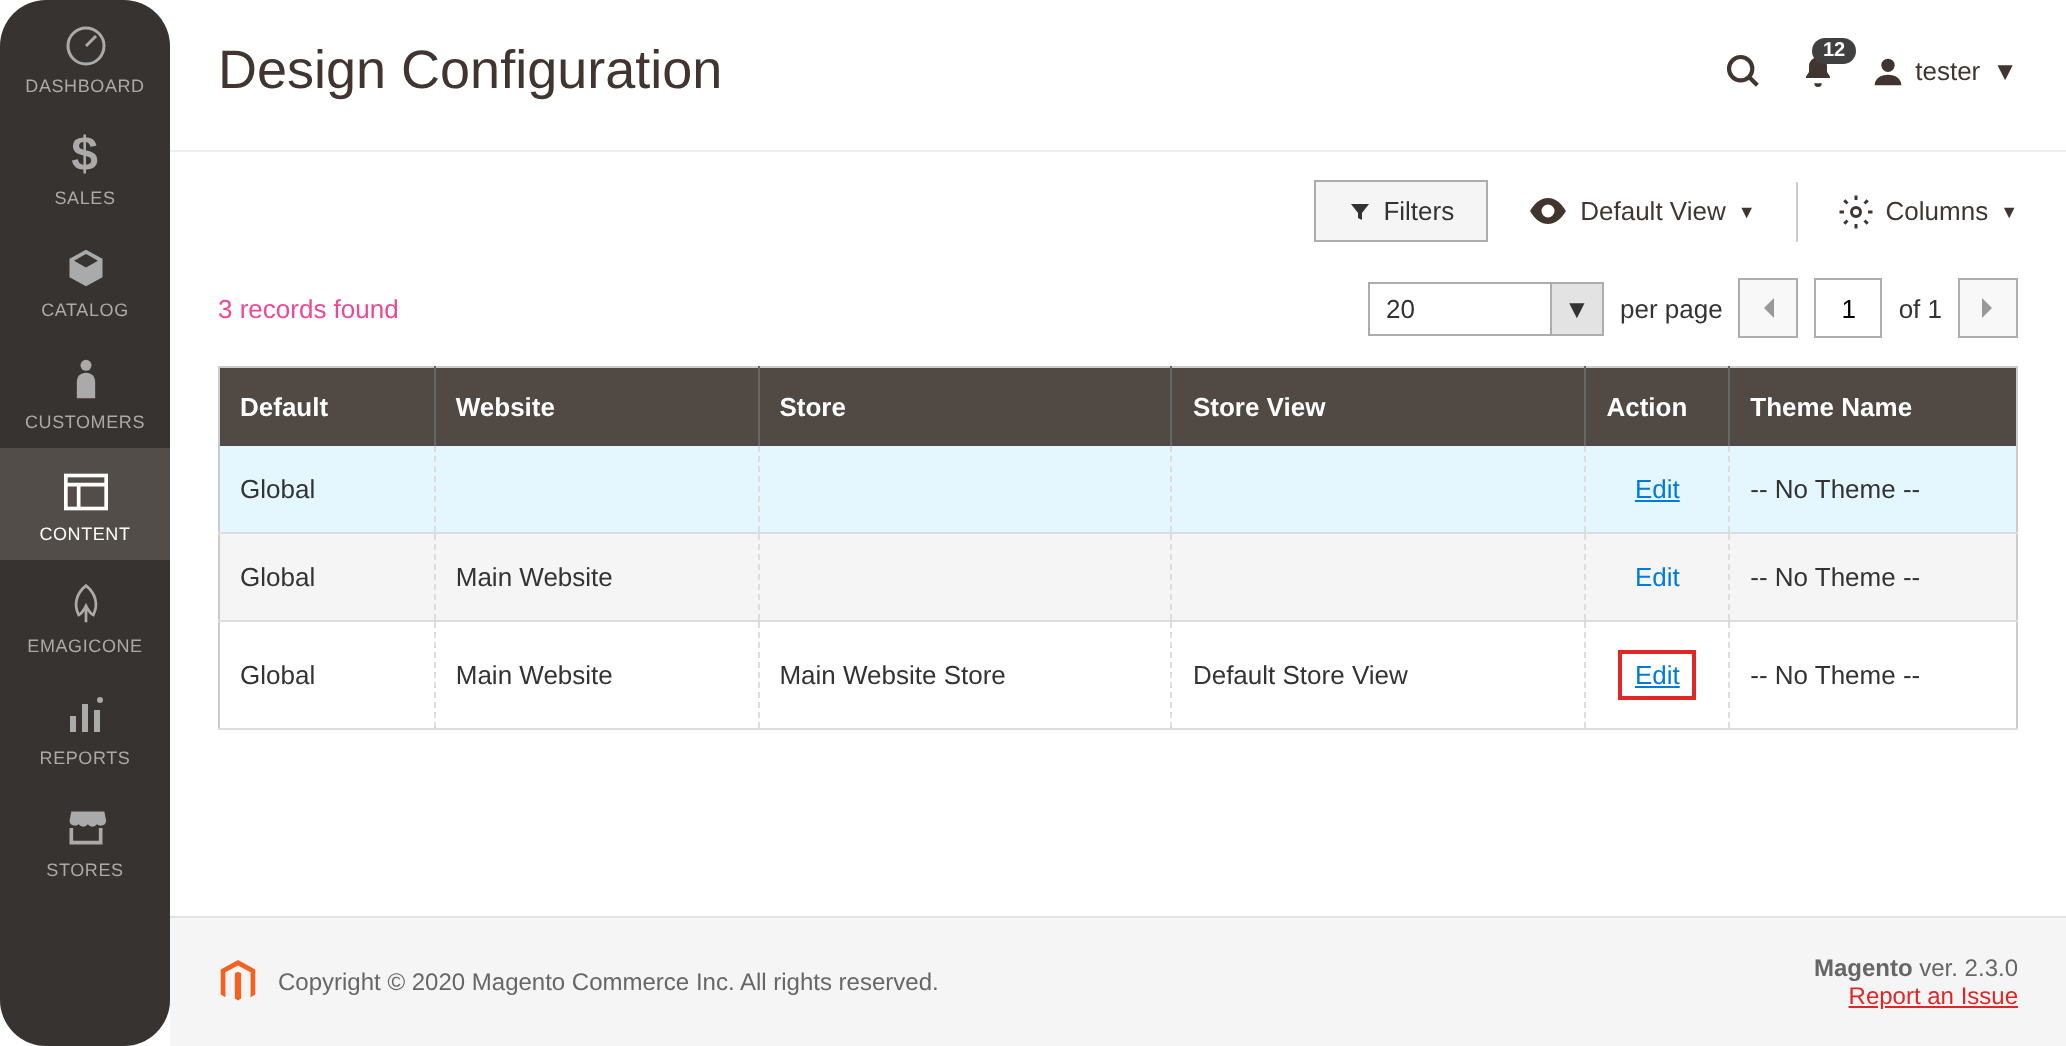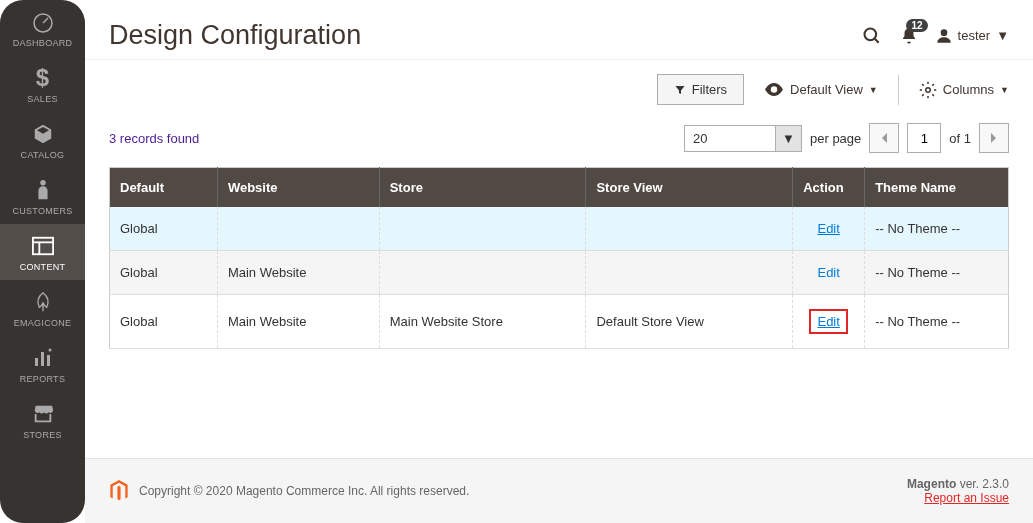--- a/index.html
+++ b/index.html
@@ -5,34 +5,34 @@
   * { box-sizing: border-box; margin: 0; padding: 0; }
   body { font-family: 'Helvetica Neue', Arial, sans-serif; font-size: 13px; color: #333; background: #fff; display: flex; height: 523px; overflow: hidden; }
   
   .sidebar { width: 85px; background: #373330; display: flex; flex-direction: column; flex-shrink: 0; border-radius: 23px; }
   .sidebar-item { display: flex; flex-direction: column; align-items: center; justify-content: center; padding: 10px 0 8px; color: #aaa; cursor: pointer; font-size: 9px; letter-spacing: 0.3px; }
   .sidebar-item.active { background: #524d49; color: #fff; }
   .sidebar-item .icon { font-size: 22px; margin-bottom: 4px; display: flex; align-items: center; justify-content: center; height: 24px; }
   .sidebar-item .label { text-align: center; }
   
   .main { flex: 1; display: flex; flex-direction: column; overflow: hidden; }
-  .header { display: flex; align-items: center; justify-content: space-between; padding: 20px 24px 8px; border-bottom: 1px solid #eee; gap: 16px; }
+  .header { display: flex; align-items: center; justify-content: space-between; padding: 20px 24px 24px; border-bottom: 1px solid #eee; gap: 16px; }
   .page-title { font-size: 27px; font-weight: 300; color: #41362f; }
   .header-actions { display: flex; align-items: center; gap: 18px; }
   .icon-btn { cursor: pointer; color: #41362f; position: relative; }
   .badge { position: absolute; top: -8px; right: -10px; background: #404040; color: #fff; border-radius: 9px; padding: 1px 5px; font-size: 10px; font-weight: bold; }
   .user { display: flex; align-items: center; gap: 6px; cursor: pointer; color: #41362f; font-size: 13px; }
   
   .toolbar { display: flex; justify-content: flex-end; align-items: center; gap: 20px; padding: 14px 24px 8px; }
   .filters-btn { display: flex; align-items: center; gap: 6px; padding: 7px 16px; background: #f5f5f5; border: 1px solid #adadad; cursor: pointer; font-size: 13px; color: #333; }
   .toolbar-item { display: flex; align-items: center; gap: 6px; cursor: pointer; color: #41362f; font-size: 13px; }
   .divider-v { width: 1px; height: 30px; background: #ccc; }
   
   .controls-row { display: flex; align-items: center; justify-content: space-between; padding: 10px 24px 14px; }
-  .records-found { color: #4c1d95; font-size: 13px; }
+  .records-found { color: #ec4899; font-size: 13px; }
   .pagination { display: flex; align-items: center; gap: 8px; }
   .page-size { display: flex; align-items: center; gap: 8px; }
   .select-wrap { display: flex; border: 1px solid #adadad; }
   .select-val { padding: 5px 40px 5px 8px; font-size: 13px; min-width: 90px; }
   .select-btn { background: #e3e3e3; border-left: 1px solid #adadad; width: 26px; display: flex; align-items: center; justify-content: center; cursor: pointer; }
   .page-nav { width: 30px; height: 30px; border: 1px solid #adadad; background: #f8f8f8; display: flex; align-items: center; justify-content: center; cursor: pointer; color: #999; }
   .page-input { width: 34px; height: 30px; border: 1px solid #adadad; text-align: center; font-size: 13px; }
   .of-text { font-size: 13px; }
   
   .table-wrap { padding: 0 24px; }

